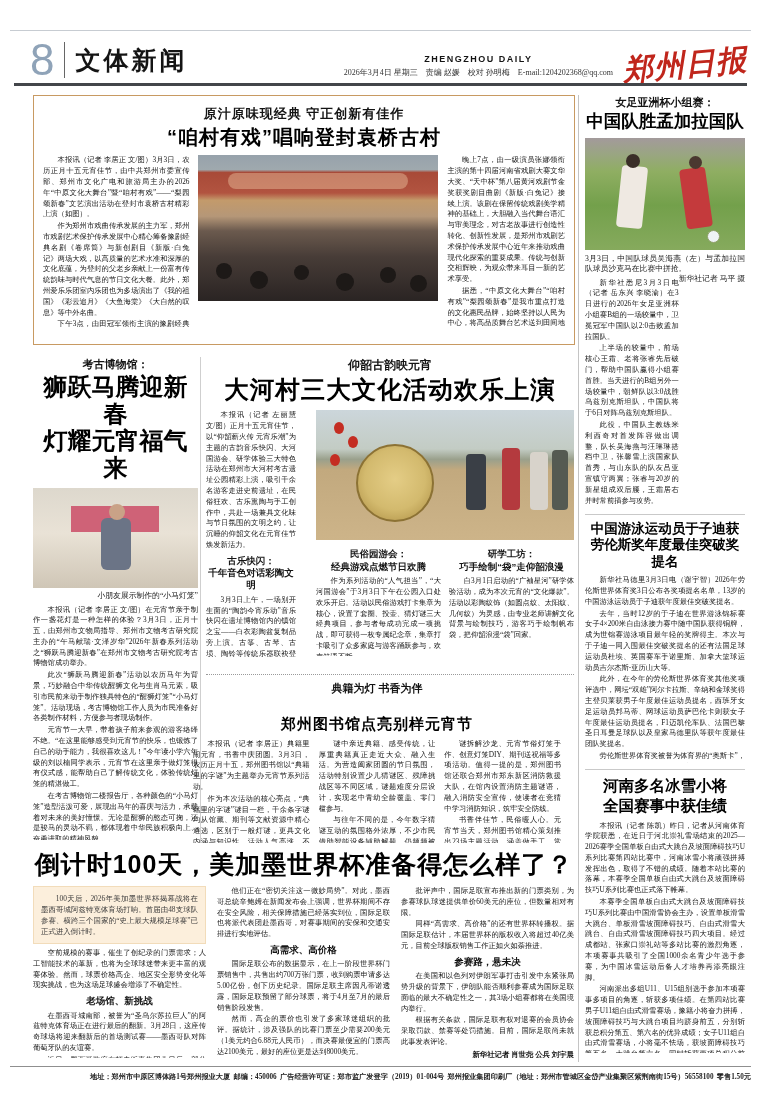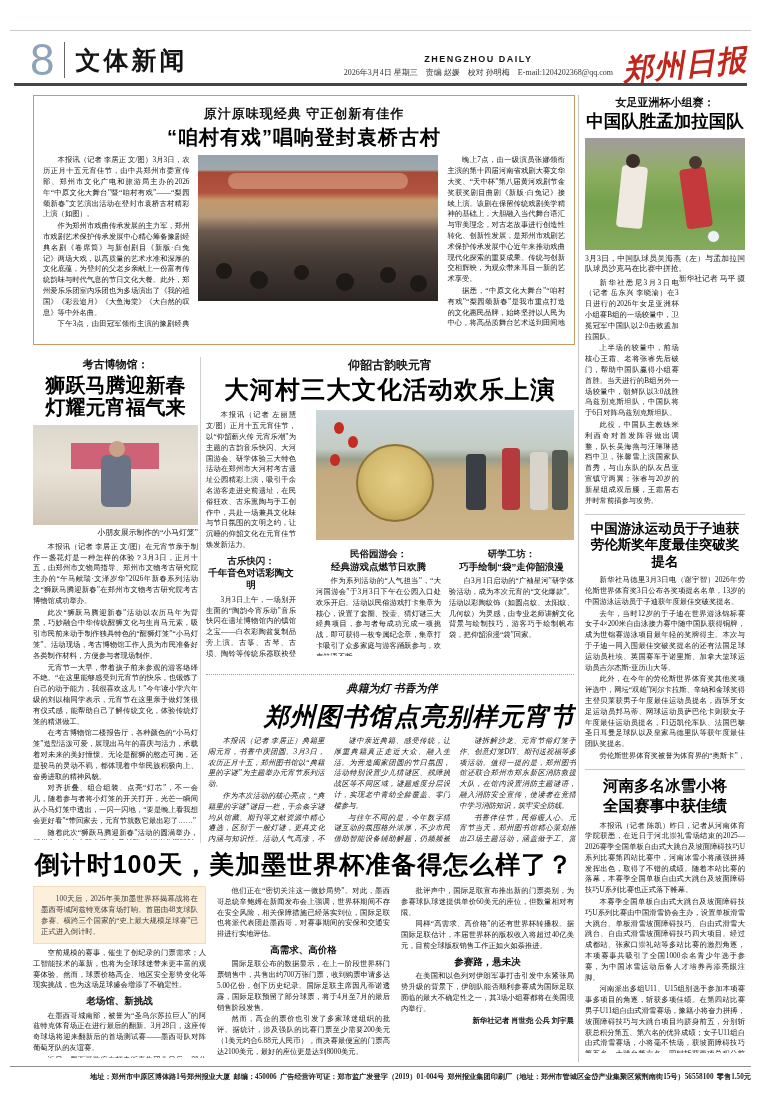--- a/index.html
+++ b/index.html
@@ -70,44 +70,44 @@
   .rail .caption{margin-top:4px;}
   .rail .body-text{margin-top:4px;}
   .rtitle2{font-size:13.5px;line-height:1.25;}
   .rtitle3{font-size:15.5px;line-height:1.3;}
   .soc-body{height:230px;overflow:hidden;}
   .swim-body{height:188px;overflow:hidden;margin-top:4px;}
   .snow-body{height:232px;overflow:hidden;margin-top:4px;}
   
   .lantern{position:absolute;left:33px;top:357px;width:165px;height:483px;overflow:hidden;}
   .lan-kicker{font-size:11px;}
-  .lan-title{font-size:20px;margin:2px 0 6px;}
+  .lan-title{font-size:24px;margin:2px 0 6px;}
   .lan-photo{width:165px;height:100px;background:linear-gradient(180deg,#ddd8cd 0%,#e9e2d6 45%,#cfc6b6 100%);}
   .lan-banner{position:absolute;left:38px;top:18px;width:88px;height:26px;background:#cf6277;}
   .lan-kid{position:absolute;left:68px;top:30px;width:30px;height:52px;background:#6b7486;border-radius:6px;}
   .lan-kid-head{position:absolute;left:76px;top:16px;width:16px;height:16px;border-radius:50%;background:#c9a287;}
   .lan-caption{text-align:right;margin:3px 0 4px;}
   
   .dahecun{position:absolute;left:206px;top:357px;width:368px;height:312px;overflow:hidden;}
   .dhc-kicker{font-size:12px;}
   .dhc-title{font-size:24.5px;letter-spacing:1px;margin:2px 0 7px;}
   .dhc-grid{display:flex;gap:20px;}
   .dhc-col1{width:102px;height:250px;overflow:hidden;}
   .dhc-right{width:258px;}
   .dhc-photo{width:258px;height:130px;background:linear-gradient(180deg,#ccd6db 0%,#c3ccc4 30%,#9aa08c 38%,#c2a97e 46%,#cdb489 100%);}
   .gong{position:absolute;left:40px;top:34px;width:74px;height:74px;border-radius:50%;
         background:radial-gradient(circle at 50% 45%,#e4cd86 0%,#d3ba6e 55%,#a8893f 100%);border:2px solid #8c7234;}
   .lant{position:absolute;width:10px;height:12px;border-radius:50%;background:#c42d22;}
   .ppl{position:absolute;border-radius:4px;}
   .dhc-subcols{display:flex;gap:8px;margin-top:4px;}
   .dhc-subcol{width:125px;height:112px;overflow:hidden;}
   
-  .library{position:absolute;left:208px;top:681px;width:368px;height:162px;overflow:hidden;font-style:italic;}
+  .library{position:absolute;left:193px;top:681px;width:368px;height:162px;overflow:hidden;}
   .lib-kicker{font-size:11px;}
-  .lib-title{font-size:25px;letter-spacing:1px;margin:6px 0 6px;text-align:right;}
+  .lib-title{font-size:15px;letter-spacing:1px;margin:20px 0 6px;}
   .lib-cols{display:flex;gap:9px;}
   .lib-col{width:117px;height:116px;overflow:hidden;}
   
   .worldcup{position:absolute;left:33px;top:848px;width:542px;height:214px;overflow:hidden;}
   .wc-title{font-size:25px;letter-spacing:1px;margin:2px 0 8px;}
   .wc-cols{display:flex;gap:11px;}
   .wc-col{width:173px;height:172px;overflow:hidden;}
   
   .footline{position:absolute;left:10px;right:10px;top:1066px;border-top:1px solid #8f8f8f;}
   .footer{position:absolute;left:90px;right:10px;top:1072px;display:flex;justify-content:space-between;
@@ -309,20 +309,21 @@
           <p>他们正在“密切关注这一微妙局势”。对此，墨西哥总统辛鲍姆在新闻发布会上强调，世界杯期间不存在安全风险，相关保障措施已经落实到位，国际足联也将派代表团赴墨西哥，对赛事期间的安保和交通安排进行实地评估。</p>
           <div class="colhead">高需求、高价格</div>
           <p>国际足联公布的数据显示，在上一阶段世界杯门票销售中，共售出约700万张门票，收到购票申请多达5.00亿份，创下历史纪录。国际足联主席因凡蒂诺透露，国际足联预留了部分球票，将于4月至7月的最后销售阶段发售。</p>
           <p>然而，高企的票价也引发了多家球迷组织的批评。据统计，涉及强队的比赛门票至少需要200美元（1美元约合6.88元人民币），而决赛最便宜的门票高达2100美元，最好的座位更是达到8000美元。</p>
         </div>
       <div class="wc-col body-text">
           <p>批评声中，国际足联宣布推出新的门票类别，为参赛球队球迷提供单价60美元的座位，但数量相对有限。</p>
           <p>同样“高需求、高价格”的还有世界杯转播权。据国际足联估计，本届世界杯的版权收入将超过40亿美元，目前全球版权销售工作正如火如荼推进。</p>
           <div class="colhead">参赛路，悬未决</div>
           <p>在美国和以色列对伊朗军事打击引发中东紧张局势升级的背景下，伊朗队能否顺利参赛成为国际足联面临的最大不确定性之一，其3场小组赛都将在美国境内举行。</p>
+          <p>根据有关条款，国际足联有权对退赛的会员协会采取罚款、禁赛等处罚措施。目前，国际足联尚未就此事发表评论。</p>
           <div class="sig">新华社记者 肖世尧 公兵 刘宇晨</div>
         </div>
     </div>
   </div>
 
   <div class="footline"></div>
   <div class="footer">
     <span>地址：郑州市中原区博体路1号郑州报业大厦</span>
     <span>邮编：450006</span>
     <span>广告经营许可证：郑市监广发登字（2019）01-004号</span>

